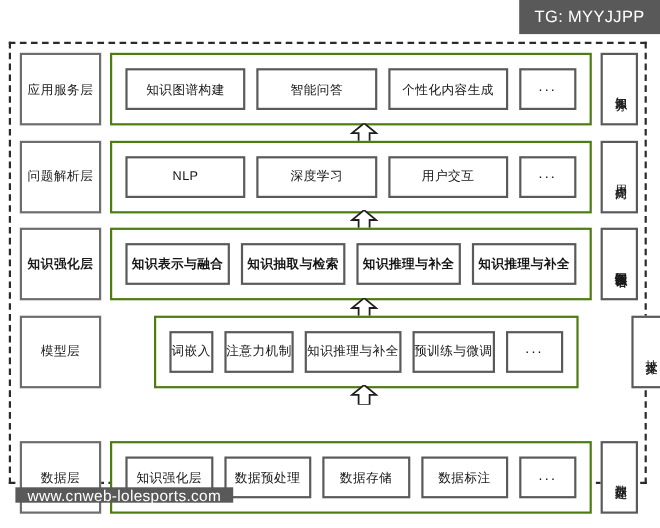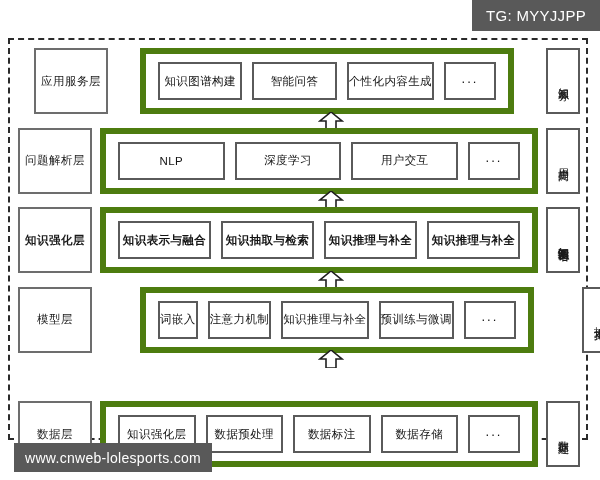--- a/index.html
+++ b/index.html
@@ -31,21 +31,21 @@
     top: 0px;
     right: 0px;
     height: 31px;
     padding: 0 14px;
     font-size: 15px;
     margin-left: 38px;
   }
   #wm-url {
     left: 14px;
     top: 443px;
-    height: 29px;
+    height: 14px;
     padding: 0 11px;
     font-size: 14px;
   }
 
   
   #frame {
     position: absolute;
     left: 8px;
     top: 38px;
     width: 580px;
@@ -86,21 +86,21 @@
     font-size: 11.5px;
     color: #1a1a1a;
     letter-spacing: 0.5px;
   }
 
   
   .layer-body {
     flex: 1 1 auto;
     margin-left: 8px;
     margin-right: 8px;
-    border: 6px solid #4d7c0f;
+    border: 2px solid #4d7c0f;
     background: #ffffff;
     box-sizing: border-box;
     display: flex;
     align-items: center;
     justify-content: space-between;
     padding: 0 7px;
     position: relative;
   }
 
   .item-box {
@@ -152,21 +152,21 @@
     height: 18px;
   }
   .gap-arrow svg { display: block; }
 </style>
 </head>
 <body>
 
 <div id="frame"></div>
 
 <div id="layers">
-    <div class="layer-row" style="position: absolute; left: 16px; right: 0px; top: 0px; gap: 24px;">
+    <div class="layer-row" style="position: absolute; left: 0px; right: 0px; top: 0px;">
       <div class="layer-label">应用服务层</div>
       <div class="layer-body">
         <div class="item-box">知识图谱构建</div>
         <div class="item-box">智能问答</div>
         <div class="item-box">个性化内容生成</div>
         <div class="item-box ellipsis">...</div>
       </div>
       <div class="side-label">知识服务</div>
     </div>
     <div class="gap-arrow" style="top: 63.75px;">
@@ -218,22 +218,22 @@
     <div class="gap-arrow" style="top: 302.25px;">
       <svg width="26" height="18" viewBox="0 0 26 18">
         <polygon points="13,0 24,9 18,9 18,18 8,18 8,9 2,9" fill="#ffffff" stroke="#1f1f1f" stroke-width="1.6" stroke-linejoin="miter"></polygon>
       </svg>
     </div>
     <div class="layer-row" style="position: absolute; left: 0px; right: 0px; top: 318px; margin-top: 35px;">
       <div class="layer-label">数据层</div>
       <div class="layer-body">
         <div class="item-box">知识强化层</div>
         <div class="item-box">数据预处理</div>
+        <div class="item-box">数据存储</div>
         <div class="item-box">数据标注</div>
-        <div class="item-box">数据存储</div>
         <div class="item-box ellipsis">...</div>
       </div>
       <div class="side-label">数据处理</div>
     </div>
   </div>
 
 <div class="wm" id="wm-tg">TG: MYYJJPP</div>
 
 <div class="wm" id="wm-url">www.cnweb-lolesports.com</div>
 

